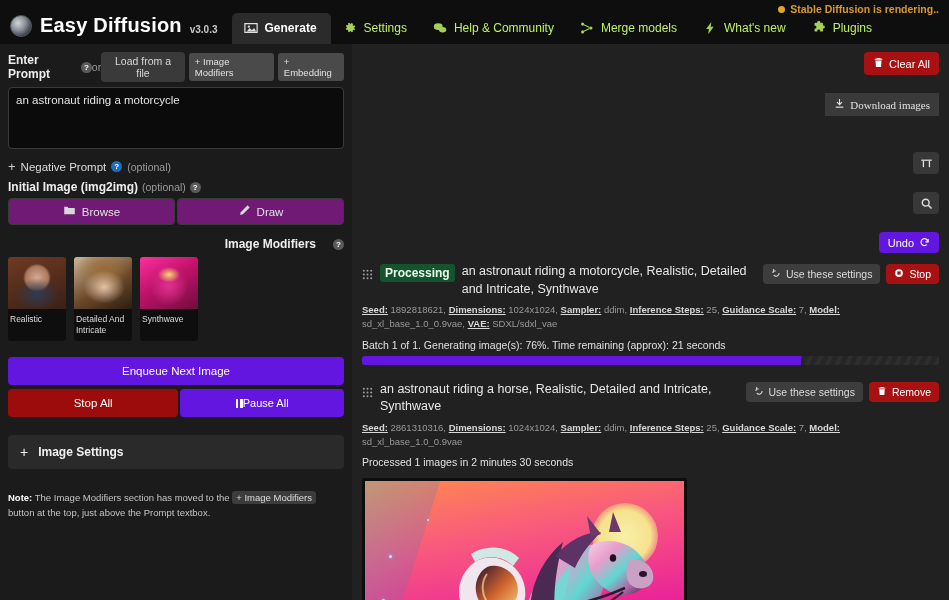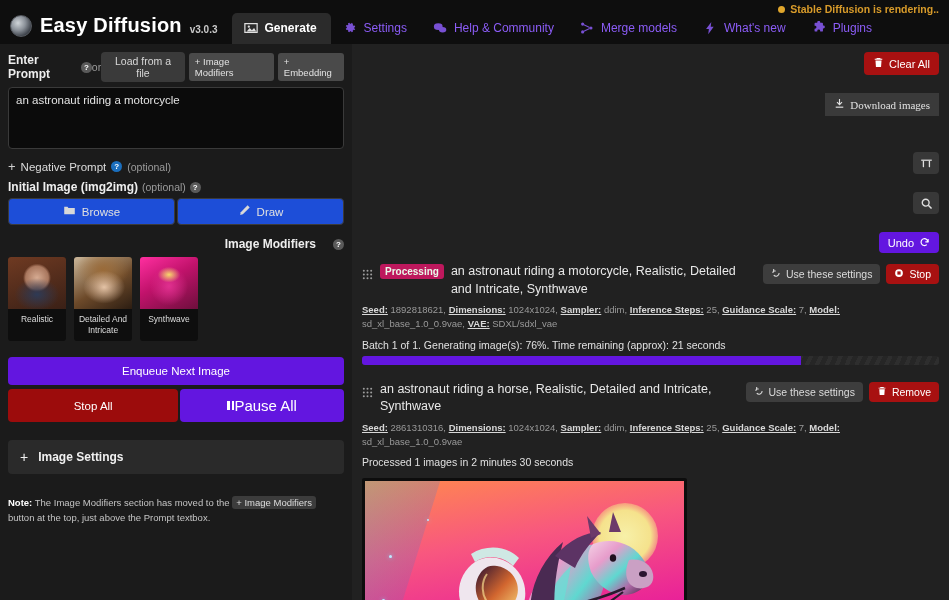--- a/index.html
+++ b/index.html
@@ -25,21 +25,21 @@
     width: 22px; height: 22px; border-radius: 50%;
     background: radial-gradient(circle at 35% 35%, #cfd4d8 0%, #8b9199 40%, #3b4048 75%, #20232a 100%);
     border: 1px solid #55595f;
   }
   #brand-name { font-size: 20px; font-weight: bold; color: #fff; letter-spacing: .2px; }
   #brand-ver { font-size: 10px; font-weight: bold; color: #c9c9c9; align-self: flex-end; padding-bottom: 2px; }
 
   .tab {
     display: flex; align-items: center; gap: 7px;
     padding: 8px 14px 9px 12px;
-    font-size: 12px; color: #8b5cf6;
+    font-size: 12px; color: #bef264;
     border-radius: 5px 5px 0 0;
     cursor: pointer; white-space: nowrap;
   }
   .tab.active { background: #2b2b2b; color: #ffffff; font-weight: bold; }
   .tab .ic { display: inline-flex; width: 14px; height: 14px; opacity: .85; }
   .tab svg { width: 14px; height: 14px; fill: currentColor; }
 
   #status {
     position: absolute; right: 10px; top: 3px;
     font-size: 10.5px; color: #d89b2a; font-weight: bold;
@@ -77,32 +77,32 @@
     color: #e3e3e3; font-size: 11.5px; font-family: inherit;
     padding: 6px 7px; resize: none; outline: none;
   }
 
   #neg-prompt { gap: 5px; margin-top: 7px; }
   .plus { color: #cfcfcf; font-size: 13px; line-height: 1; }
 
   #init-label { gap: 4px; margin-top: 7px; }
   #init-btns { display: flex; gap: 2px; margin-top: 4px; }
   .big-btn {
-    flex: 1; background: #1d4ed8; border: 1px solid #3a3a3a; border-radius: 4px;
+    flex: 1; background: #701a75; border: 1px solid #3a3a3a; border-radius: 4px;
     color: #e0e0e0; font-size: 11.5px; padding: 5px 15px; cursor: pointer;
     display: flex; align-items: center; justify-content: center; gap: 6px;
     font-family: inherit;
   }
   .big-btn svg { width: 13px; height: 13px; fill: #d8d8d8; }
 
   #mods-label { gap: 17px; margin-top: 12px; justify-content: flex-end; }
   #mods { display: flex; gap: 8px; margin-top: 6px; }
   .mod { width: 58px; background: #0e0e0e; border-radius: 3px; overflow: hidden; cursor: pointer; }
   .mod .thumb { height: 52px; }
-  .mod .cap { font-size: 8.5px; color: #ddd; text-align: center; padding: 5px 2px 6px; line-height: 1.25; }
+  .mod .cap { font-size: 8.5px; color: #ddd; padding: 5px 2px 6px; line-height: 1.25; }
   .mod.m1 .thumb { background:
      radial-gradient(ellipse 55% 45% at 50% 72%, #2e3a55 0%, rgba(46,58,85,0) 70%),
      radial-gradient(ellipse 30% 34% at 50% 40%, #d6ab92 0%, #a9775e 65%, rgba(169,119,94,0) 80%),
      linear-gradient(160deg, #6f3a22 0%, #3a2016 100%); }
   .mod.m2 .thumb { background:
      radial-gradient(ellipse 50% 44% at 52% 58%, #e4c3a6 0%, rgba(228,195,166,0) 72%),
      radial-gradient(ellipse 62% 52% at 50% 24%, #9a6b39 0%, rgba(154,107,57,0) 74%),
      linear-gradient(150deg, #cbb79a 0%, #6d4a2a 55%, #2c1d12 100%); }
   .mod.m3 .thumb { background:
      radial-gradient(ellipse 26% 20% at 50% 34%, #f7d86a 0%, rgba(247,216,106,0) 75%),
@@ -114,21 +114,21 @@
     background: #6316e0; border: none; border-radius: 4px;
     color: #fff; font-size: 11.5px; cursor: pointer; font-family: inherit;
   }
   #stoppause { display: flex; gap: 2px; margin-top: 4px; }
   #stop-all {
     flex: 1.02; padding: 8px 0; background: #9c0c0c; border: none; border-radius: 4px;
     color: #fff; font-size: 11.5px; cursor: pointer; font-family: inherit;
   }
   #pause-all {
     flex: .98; padding: 8px 0; background: #6316e0; border: none; border-radius: 4px;
-    color: #fff; font-size: 15px; cursor: pointer; font-family: inherit;
+    color: #fff; font-size: 11px; cursor: pointer; font-family: inherit;
     display: flex; align-items: center; justify-content: center;  text-align: center;
   }
   .pausebars { display: inline-flex; gap: 2px; }
   .pausebars i { width: 2.5px; height: 9px; background: #fff; display: block; }
 
   #img-settings {
     margin-top: 18px; background: #2a2a2a; border-radius: 4px;
     padding: 9px 12px; font-size: 12px; font-weight: bold; color: #f0f0f0;
     display: flex; align-items: center; gap: 10px; cursor: pointer;
   }
@@ -159,21 +159,21 @@
     font-size: 11px; padding: 4px 9px; cursor: pointer; display: flex;
     align-items: center; gap: 5px; font-family: inherit;
   }
 
   
   .task { margin-top: 10px; }
   .task-head { display: flex; align-items: flex-start; gap: 7px; }
   .grip { width: 11px; height: 11px; margin-top: 3px; flex: 0 0 auto; }
   .grip svg { width: 11px; height: 11px; fill: #9d9d9d; }
   .badge {
-    background: #be185d; color: #eafbea; font-size: 10px; font-weight: bold;
+    background: #14532d; color: #eafbea; font-size: 12px; font-weight: bold;
     border-radius: 3px; padding: 2px 5px; margin-top: 1px; white-space: nowrap;
   }
   .task-title { font-size: 12.5px; color: #e8e8e8; line-height: 1.4; flex: 1; }
   .task-actions { display: flex; gap: 6px; flex: 0 0 auto; margin-top: 1px; }
   .btn-settings {
     background: #3d3d3d; border: none; border-radius: 4px; color: #dcdcdc;
     font-size: 10.5px; padding: 4px 8px; cursor: pointer; display: flex;
     align-items: center; gap: 5px; white-space: nowrap; font-family: inherit;
   }
   .btn-danger {

